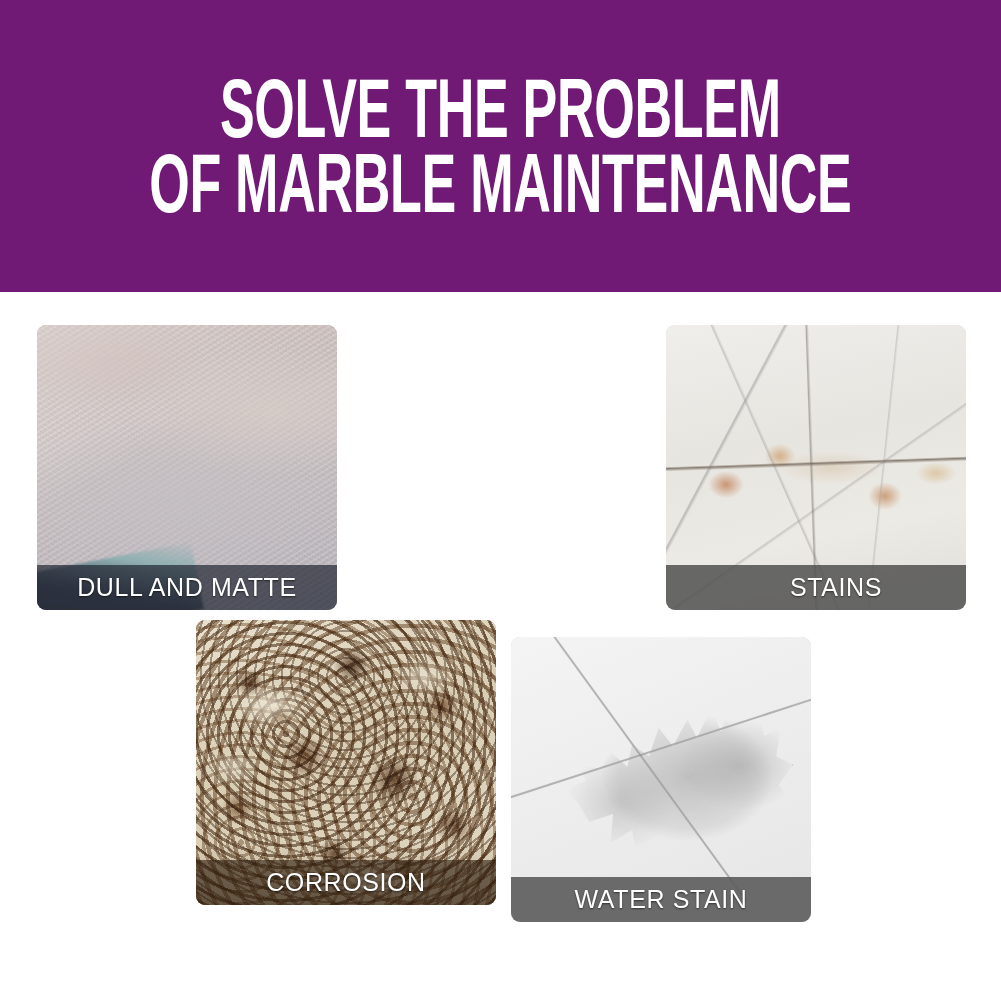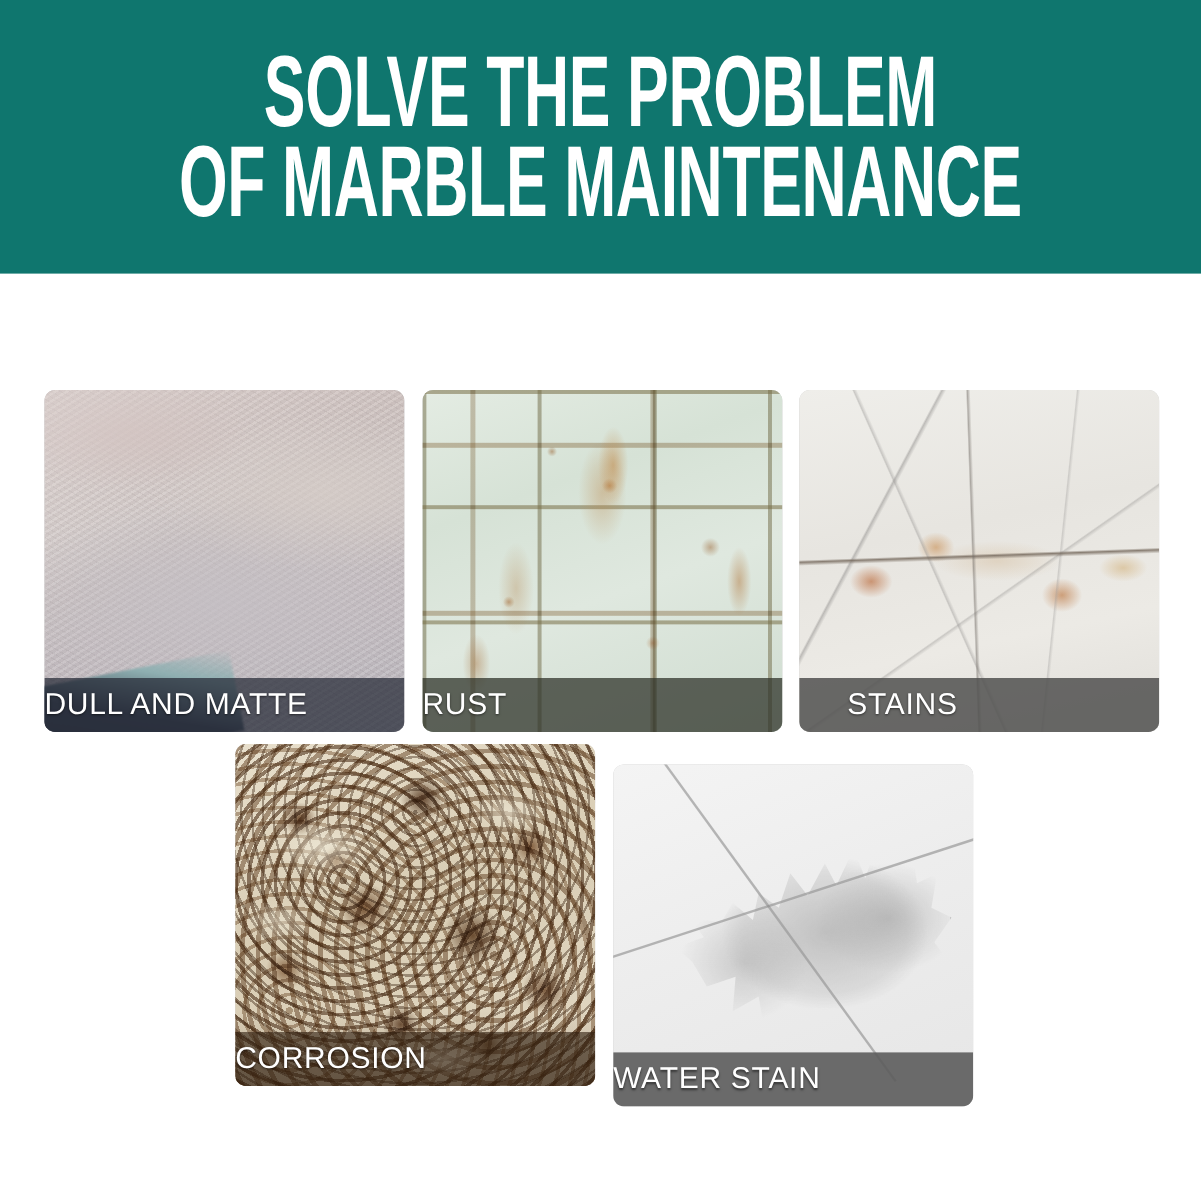--- a/index.html
+++ b/index.html
@@ -8,22 +8,22 @@
     background:#ffffff;
     font-family:"Liberation Sans", sans-serif;
     overflow:hidden;
     position:relative;
   }
 
   
   #header-banner{
     position:absolute;
     left:0; top:0;
-    width:1001px; height:228px;
-    background:#0f766e;
+    width:1001px; height:292px;
+    background:#701a75;
     display:flex;
     flex-direction:column;
     align-items:center;
     justify-content:center;
   }
   .headline{
     color:#ffffff;
     font-family:"Liberation Sans Narrow","Liberation Sans",sans-serif;
     font-weight:bold;
     text-transform:uppercase;
@@ -60,20 +60,21 @@
   .tile .photo{
     position:absolute;
     inset:0;
   }
   .caption-bar{
     position:absolute;
     left:0; right:0; bottom:0;
     height:45px;
     display:flex;
     align-items:center;
+    justify-content:center;
   }
   .caption-bar.dark-translucent{ background:rgba(38,42,54,0.72); }
   .caption-bar.olive-translucent{ background:rgba(46,50,40,0.74); }
   .caption-bar.gray-translucent{ background:rgba(82,82,80,0.86);padding-left:40px; }
   .caption-bar.brown-translucent{ background:rgba(45,28,14,0.60); }
   .caption-bar.slate-translucent{ background:rgba(92,92,92,0.90);margin-top:12px; }
   .caption-text{
     color:#ffffff;
     font-size:25px;
     font-weight:400;
@@ -267,26 +268,20 @@
 
 <div id="tile-grid">
 
   <div class="tile" id="tile-dull-and-matte">
     <div class="photo photo-dull"></div>
     <div class="caption-bar dark-translucent">
       <span class="caption-text">DULL AND MATTE</span>
     </div>
   </div>
 
-  <div class="tile" id="tile-rust">
-    <div class="photo photo-rust"></div>
-    <div class="caption-bar olive-translucent">
-      <span class="caption-text">RUST</span>
-    </div>
-  </div>
 
   <div class="tile" id="tile-stains">
     <div class="photo photo-stains"></div>
     <div class="caption-bar gray-translucent">
       <span class="caption-text">STAINS</span>
     </div>
   </div>
 
   <div class="tile" id="tile-corrosion">
     <div class="photo photo-corrosion"></div>

